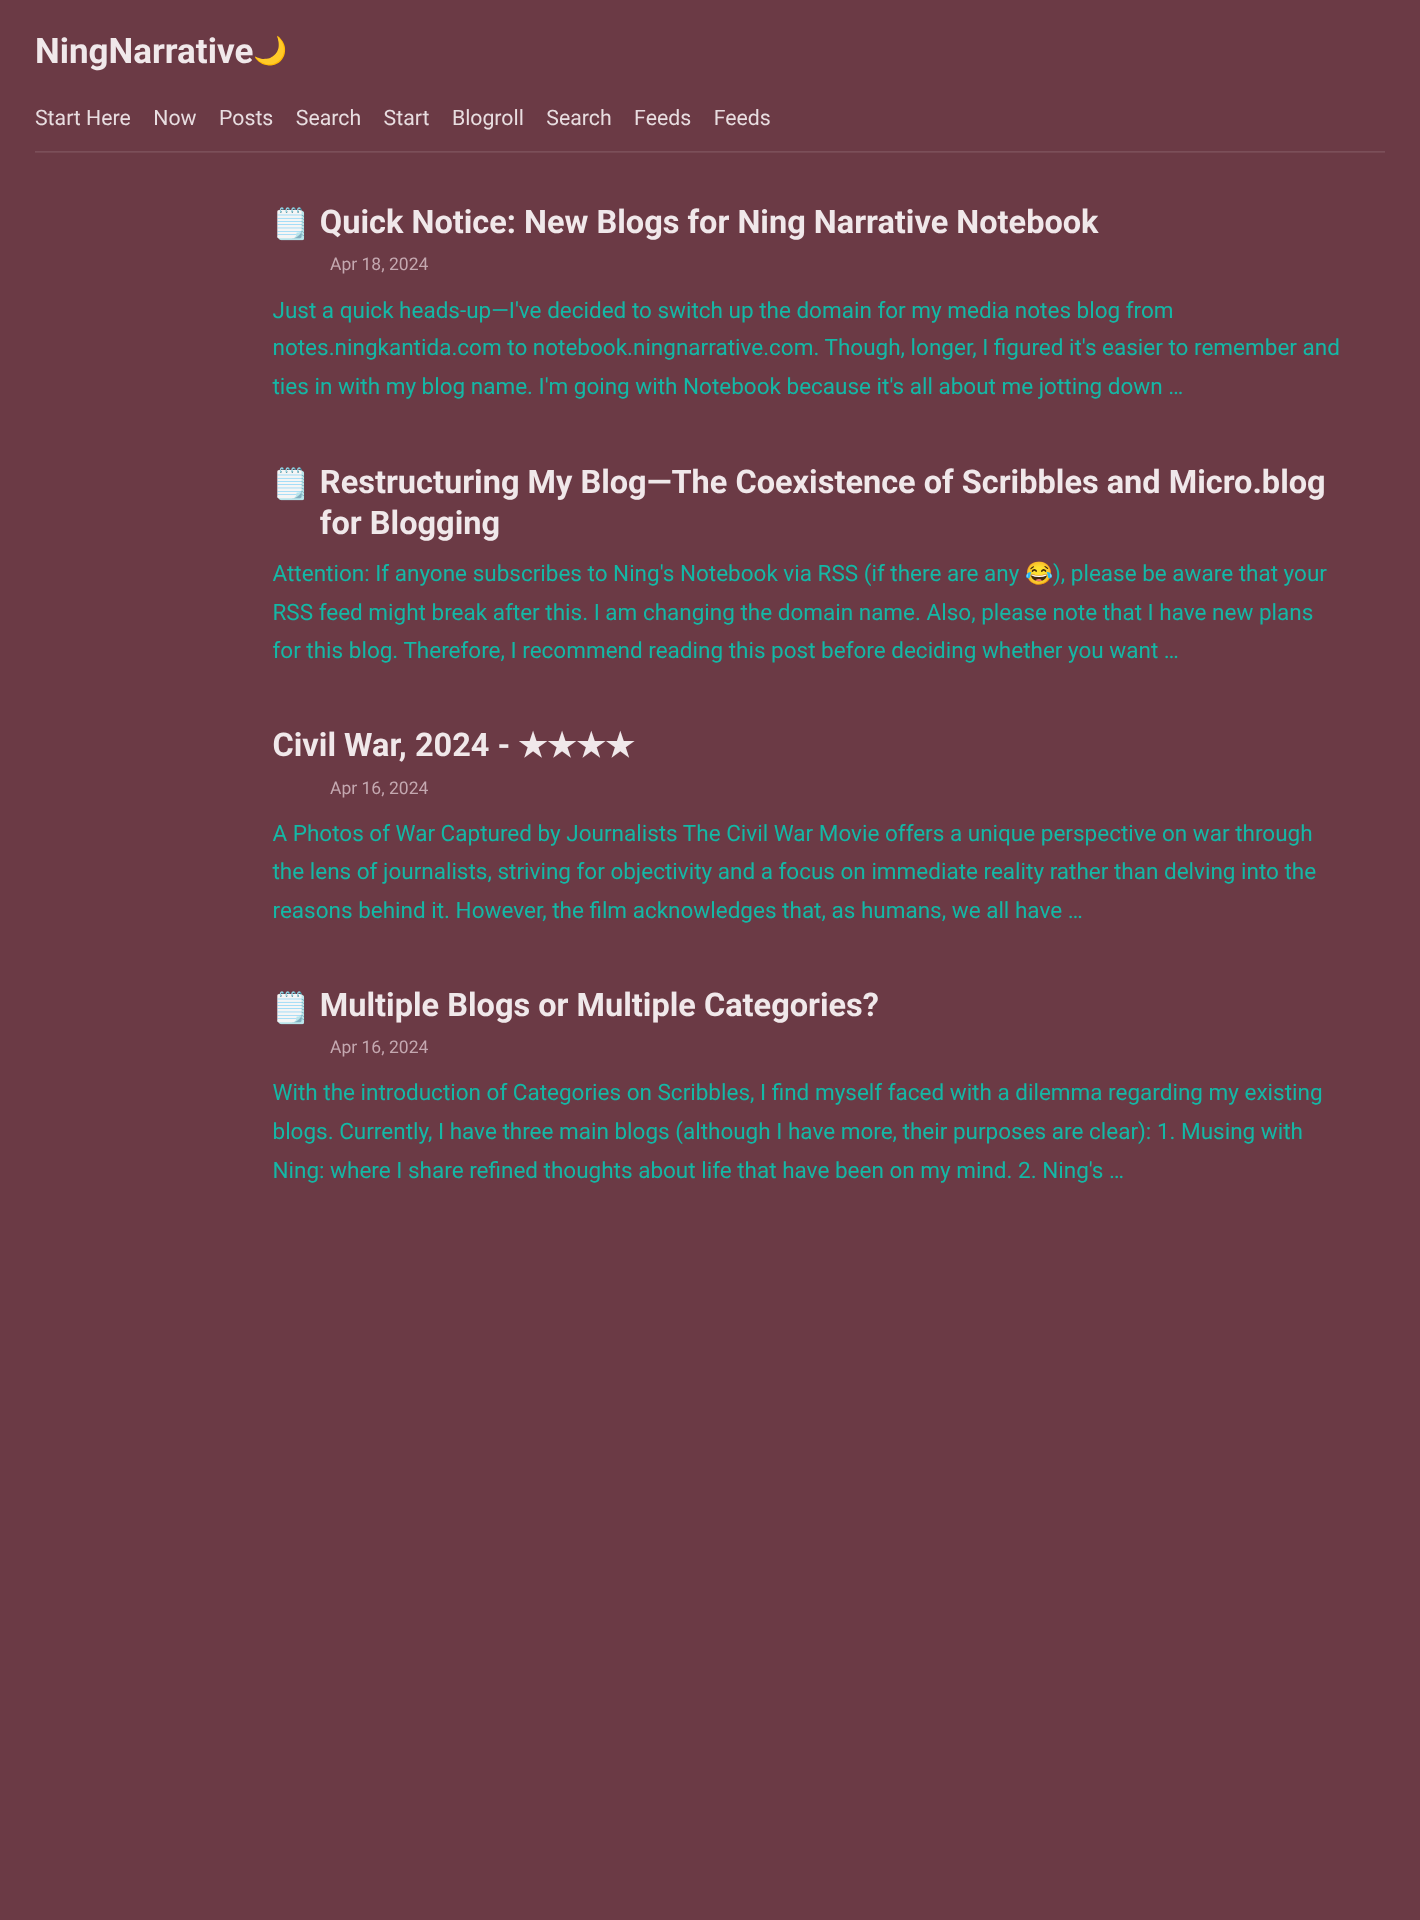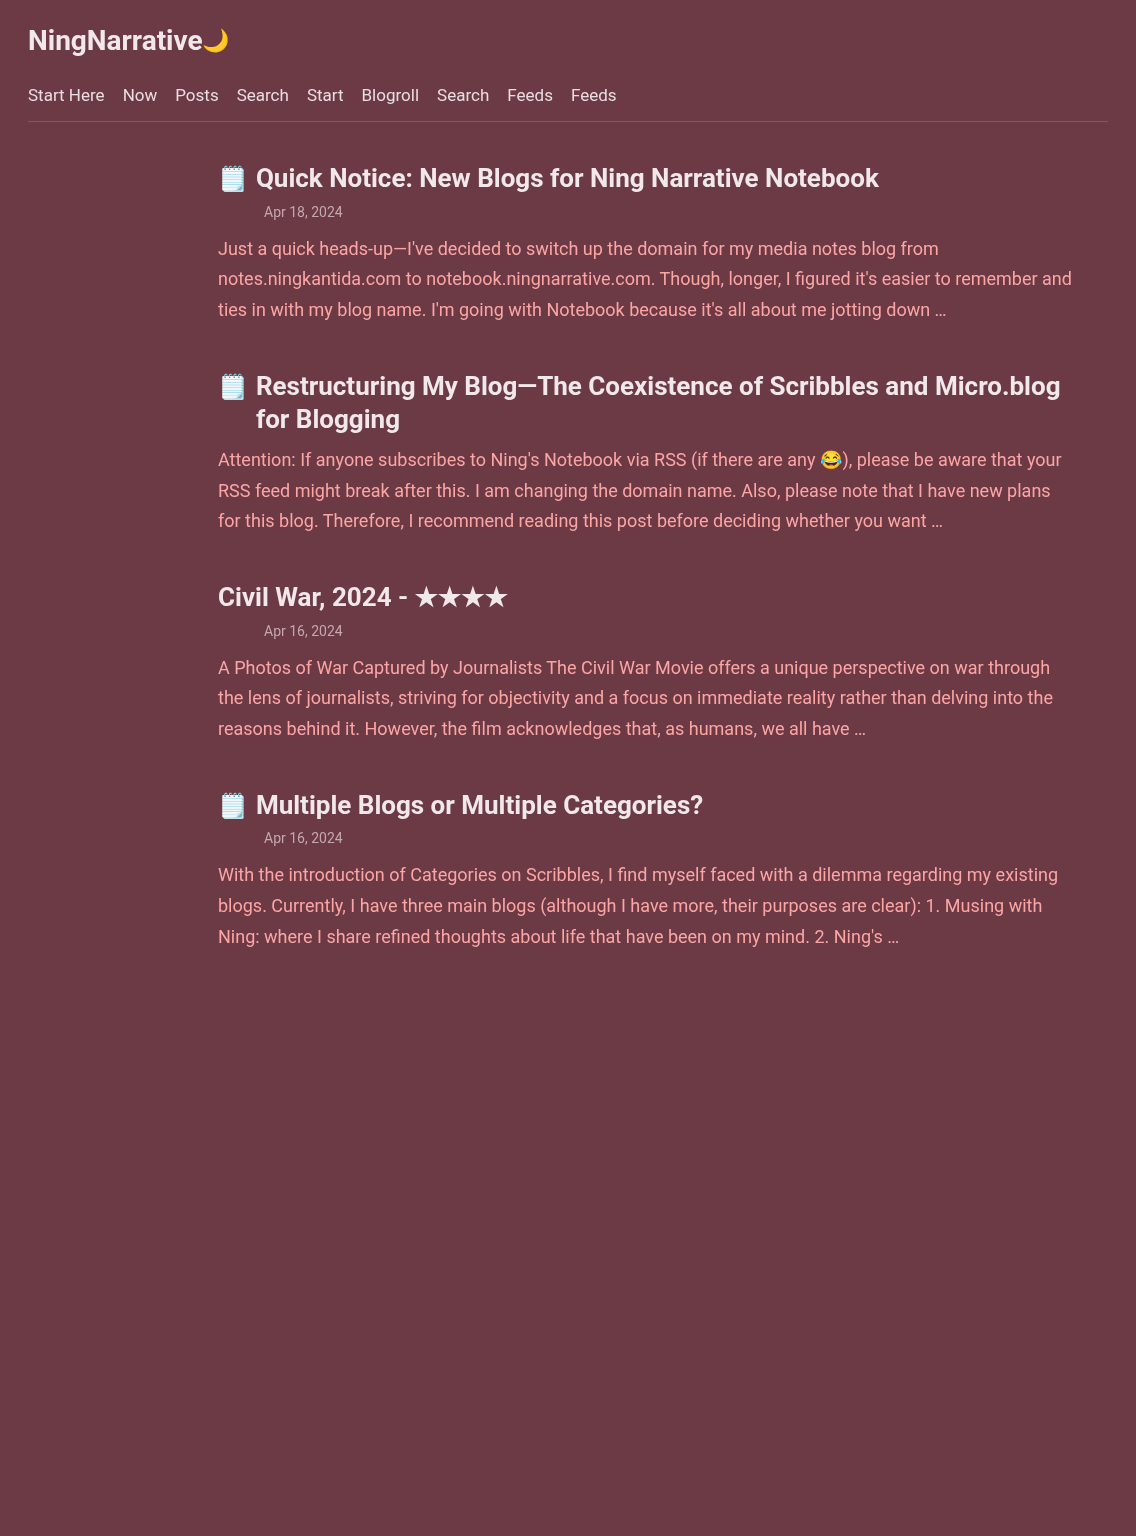--- a/index.html
+++ b/index.html
@@ -86,21 +86,21 @@
     .post-date {
       font-size: 14px;
       color: #c4a8b0;
       margin-bottom: 14px;
       margin-left: 46px;
     }
 
     .post-excerpt {
       font-size: 18px;
       line-height: 1.7;
-      color: #fca5a5;
+      color: #14b8a6;
     }
   </style>
 </head>
 <body>
 
 <div class="header">
   <div class="site-title-row">
     <span class="site-title">NingNarrative</span>
     <span class="moon-icon">🌙</span>
   </div>

